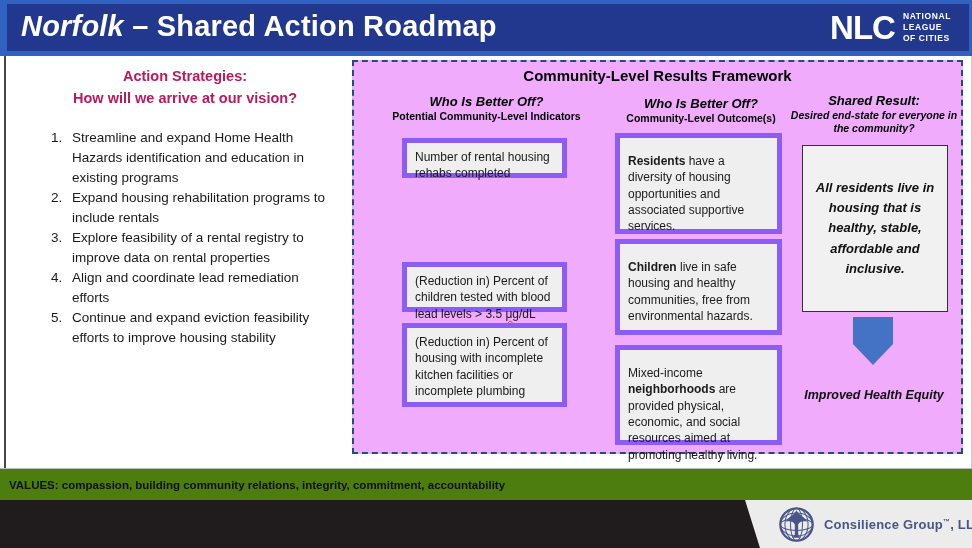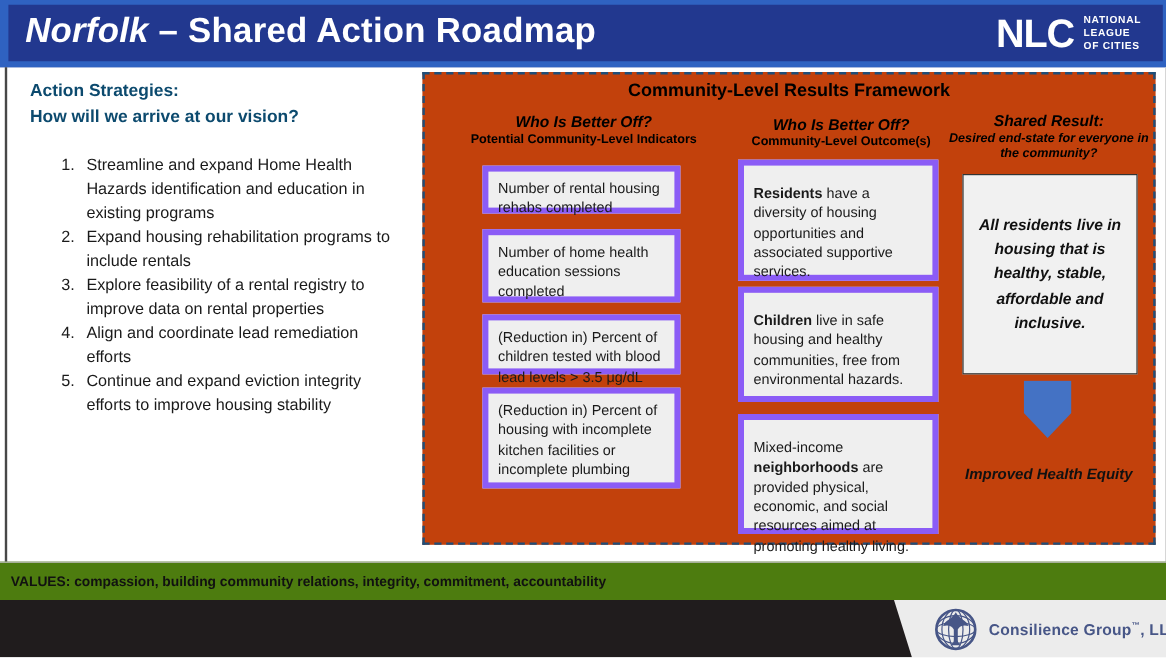--- a/index.html
+++ b/index.html
@@ -42,35 +42,35 @@
     background: #474747;
   }
   .content-edge-right {
     position: absolute; right: 0; top: 56px; width: 1px; height: 412px;
     background: #cccccc;
   }
 
   
   .action-heading {
     position: absolute; left: 25px; top: 66px; width: 320px;
-    font-size: 14.5px; font-weight: bold; color: #0c4a6e;
+    text-align: center; font-size: 14.5px; font-weight: bold; color: #be185d;
     line-height: 1.5;
   }
   .action-list {
     position: absolute; left: 36px; top: 128px; width: 302px;
     font-size: 13.5px; color: #1a1a1a;
   }
   .action-list ol { margin: 0; padding-left: 30px; }
   .action-list li { line-height: 1.48; padding-left: 6px; }
 
   
   .framework {
     position: absolute; left: 352px; top: 60px; width: 611px; height: 394px;
     border: 2px dashed #1f4e79;
-    background: #c2410c;
+    background: #f0abfc;
   }
   .fw-title {
     position: absolute; left: 0; top: 5px; width: 100%;
     text-align: center; font-size: 15px; font-weight: bold; color: #000;
   }
   .col-head { position: absolute; text-align: center; color: #000; }
   .col-head .h1 { font-size: 13px; font-weight: bold; font-style: italic; line-height: 1.25; }
   .col-head .h2 { font-size: 10.5px; font-weight: bold; line-height: 1.25; }
   .col-head .h2.it { font-style: italic; }
   .col-head-1 { left: 10px;  top: 32px; width: 245px; }
@@ -171,42 +171,41 @@
   <div class="action-heading">
     <div>Action Strategies:</div>
     <div>How will we arrive at our vision?</div>
   </div>
   <div class="action-list">
     <ol>
       <li>Streamline and expand Home Health Hazards identification and education in existing programs</li>
       <li>Expand housing rehabilitation programs to include rentals</li>
       <li>Explore feasibility of a rental registry to improve data on rental properties</li>
       <li>Align and coordinate lead remediation efforts</li>
-      <li>Continue and expand eviction integrity efforts to improve housing stability</li>
+      <li>Continue and expand eviction feasibility efforts to improve housing stability</li>
     </ol>
   </div>
 
   <div class="framework">
     <div class="fw-title">Community-Level Results Framework</div>
 
     <div class="col-head col-head-1">
       <div class="h1">Who Is Better Off?</div>
       <div class="h2">Potential Community-Level Indicators</div>
     </div>
     <div class="col-head col-head-2">
       <div class="h1">Who Is Better Off?</div>
       <div class="h2">Community-Level Outcome(s)</div>
     </div>
     <div class="col-head col-head-3">
       <div class="h1">Shared Result:</div>
       <div class="h2 it">Desired end-state for everyone in the community?</div>
     </div>
 
     <div class="gbox ind ind-1"><span>Number of rental housing rehabs completed</span><span class="wavy"></span><span></span></div>
-    <div class="gbox ind ind-2"><span>Number of home health education sessions completed</span><span class="wavy"></span><span></span></div>
     <div class="gbox ind ind-3"><span>(Reduction in) Percent of children tested with blood lead levels &gt; 3.5 </span><span class="wavy">μg</span><span>/dL</span></div>
     <div class="gbox ind ind-4"><span>(Reduction in) Percent of housing with incomplete kitchen facilities or incomplete plumbing</span><span class="wavy"></span><span></span></div>
 
     <div class="gbox out out-1"><span></span><b>Residents</b><span> have a diversity of housing opportunities and associated supportive services.</span></div>
     <div class="gbox out out-2"><span></span><b>Children</b><span> live in safe housing and healthy communities, free from environmental hazards.</span></div>
     <div class="gbox out out-3"><span>Mixed-income </span><b>neighborhoods</b><span> are provided physical, economic, and social resources aimed at promoting healthy living.</span></div>
 
     <div class="result-box">
         <span>All residents live in housing that is healthy, stable, affordable and inclusive.</span>
       </div>

